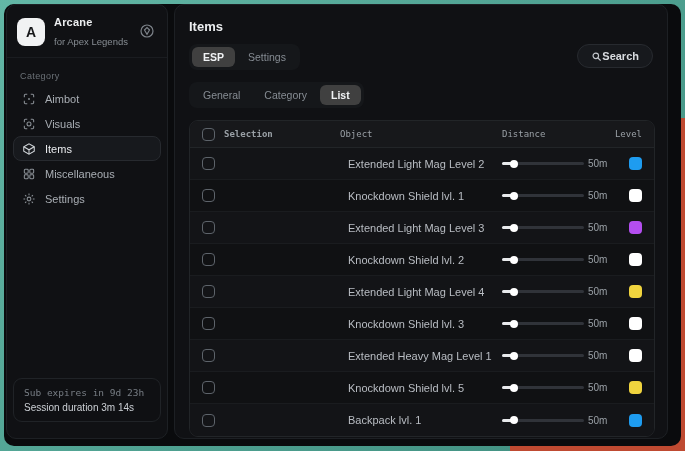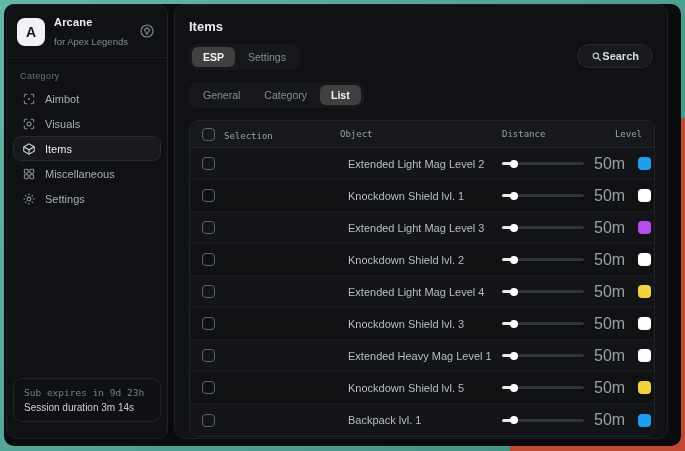--- a/index.html
+++ b/index.html
@@ -63,34 +63,34 @@
                 color:#d9dce0; font-size:11px; font-weight:bold; cursor:pointer; }
   .search-btn svg { width:11px; height:11px; color:#c3c7cc; }
 
   .view-tabs { margin:11px 14px 0 14px; }
 
   
   .table { margin:12px 12px 0 14px; border:1px solid #222528; border-radius:9px; overflow:hidden; background:#111215; }
   .t-head, .t-row { display:grid; grid-template-columns:138px 162px 1fr 26px; align-items:center; padding:0 12px; }
   .t-head { height:27px; background:#17181b; border-bottom:1px solid #222528;
             font-family:"DejaVu Sans Mono", monospace; font-size:9px; color:#9aa0a6; }
-  .t-head .c1 { display:flex; align-items:flex-end; gap:9px; }
+  .t-head .c1 { display:flex; align-items:center; gap:9px;font-weight:bold; }
   .t-row { height:32px; border-bottom:1px solid #1a1c1f; background:#131417; }
   .t-row:nth-child(even) { background:#101113; }
   .t-row:last-child { border-bottom:none; }
 
   .checkbox { width:13px; height:13px; border:1.5px solid #5d636a; border-radius:4px; background:transparent; cursor:pointer; }
 
   .obj-name { font-size:11px; color:#b9bdc3;margin-left:8px; }
 
   .dist-cell { display:flex; align-items:center; }
   .slider { position:relative; width:82px; height:3px; border-radius:2px; background:#303339; cursor:pointer; }
   .slider .fill { position:absolute; left:0; top:0; height:3px; width:11px; border-radius:2px; background:#e8eaec; }
   .slider .thumb { position:absolute; left:8px; top:-2.5px; width:8px; height:8px; border-radius:50%; background:#ffffff; }
-  .dist-label { font-size:16px; color:#9aa0a6; margin-left:10px; }
+  .dist-label { font-size:10px; color:#9aa0a6; margin-left:4px; }
 
   .swatch { width:13px; height:13px; border-radius:4px; justify-self:end; cursor:pointer; }
 </style>
 </head>
 <body>
 
 <div class="bg-red-right"></div>
 <div class="bg-red-bottom"></div>
 <div class="window"></div>
 

